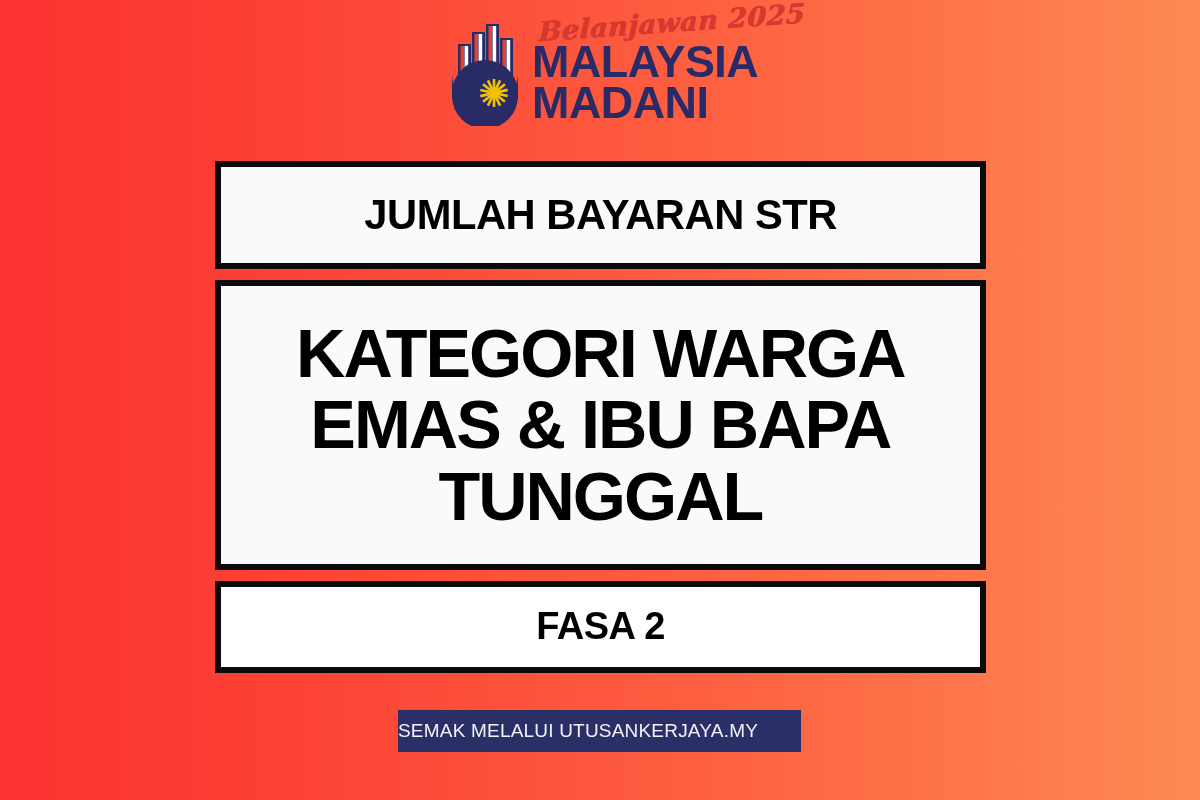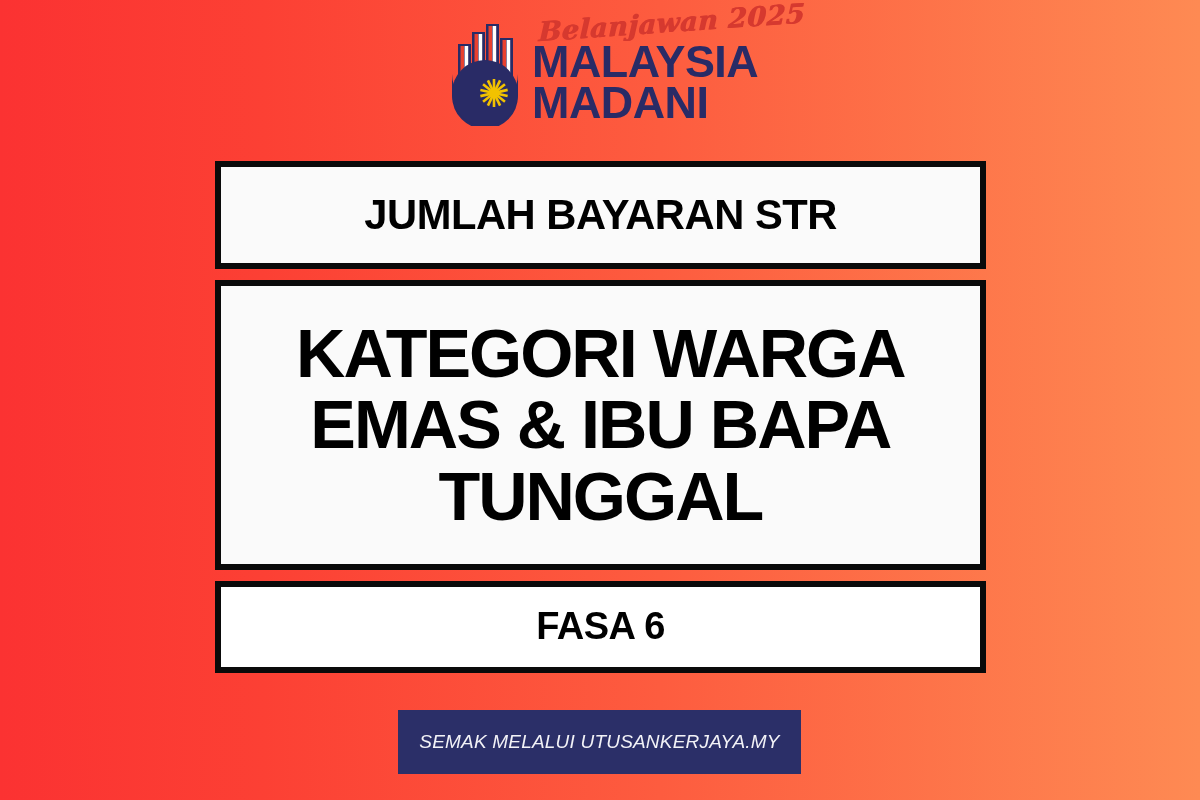--- a/index.html
+++ b/index.html
@@ -128,27 +128,26 @@
     font-size: 38px;
     letter-spacing: -0.5px;
   }
 
   
   #footer-banner {
     position: absolute;
     left: 398px;
     top: 710px;
     width: 403px;
-    height: 64px;
+    height: 42px;
     background: #2b2f68;
     display: flex;
     align-items: center;
-    justify-content: center;
+    justify-content: flex-start;
     box-sizing: border-box;
-    font-style: italic;
   }
   #footer-text {
     font-family: "Liberation Sans", sans-serif;
     font-size: 19px;
     font-weight: 400;
     color: #f2f2f7;
     letter-spacing: 0.2px;
     white-space: nowrap;
   }
 </style>
@@ -216,21 +215,21 @@
 
     <div class="card" id="card-main">
       <div class="card-title" id="main-text">
         <div>KATEGORI WARGA</div>
         <div>EMAS &amp; IBU BAPA</div>
         <div>TUNGGAL</div>
       </div>
     </div>
 
     <div class="card" id="card-phase">
-      <div class="card-title" id="phase-text">FASA 6</div>
+      <div class="card-title" id="phase-text">FASA 2</div>
     </div>
 
   </div>
 
   <div id="footer-banner">
     <span id="footer-text">SEMAK MELALUI UTUSANKERJAYA.MY</span>
   </div>
 
 </div>
 

